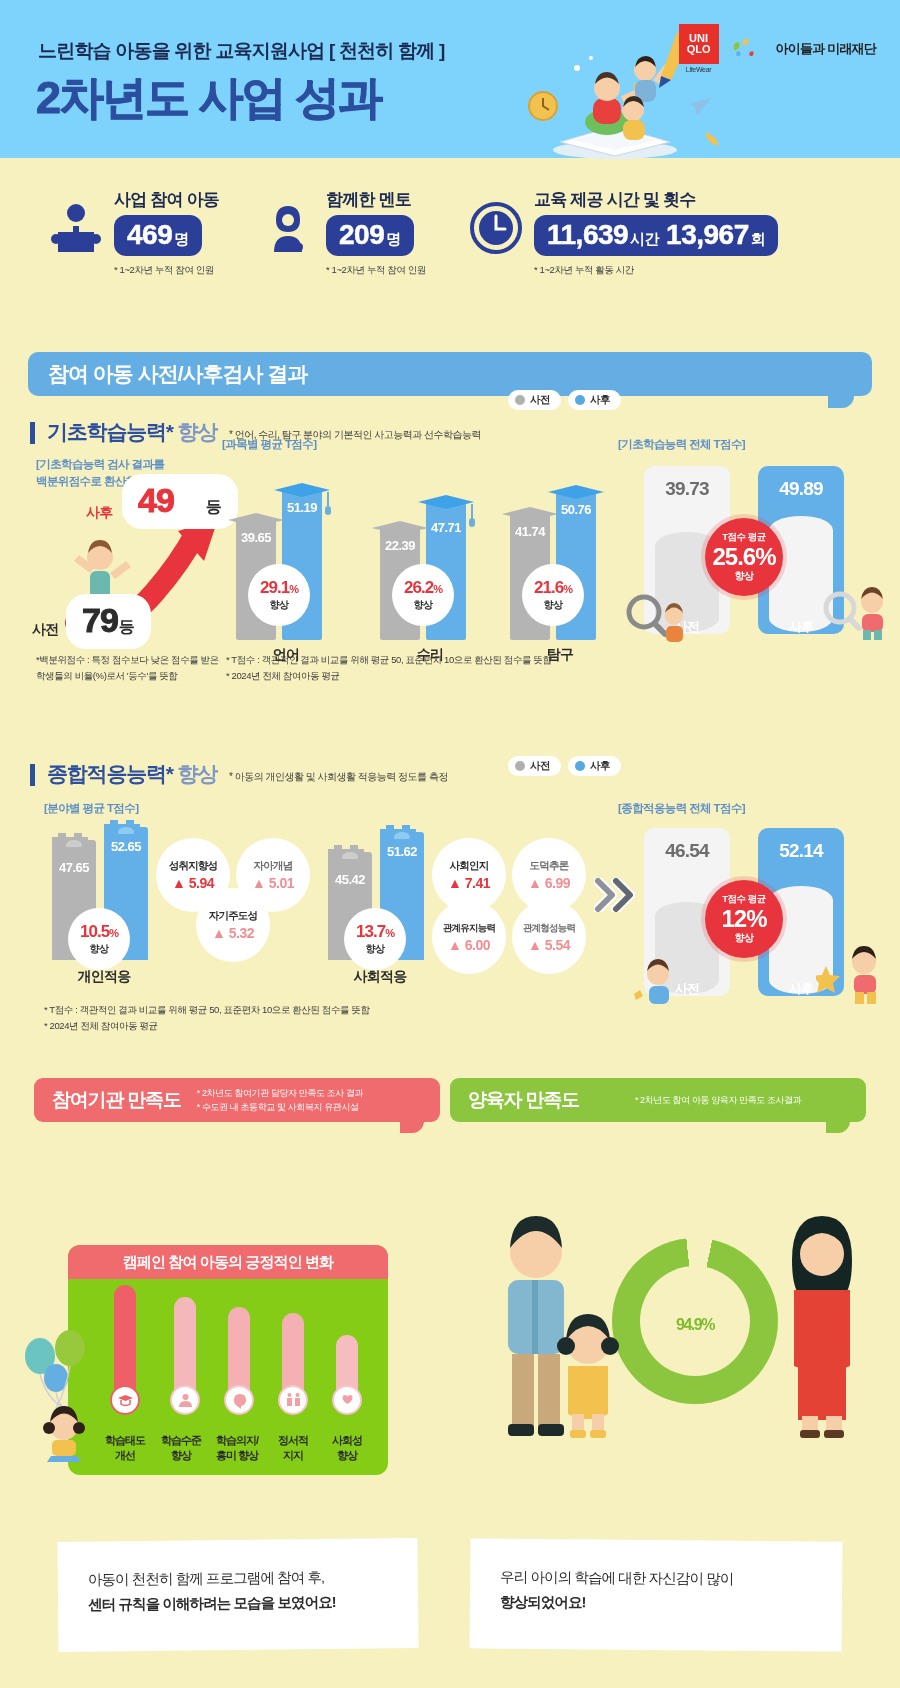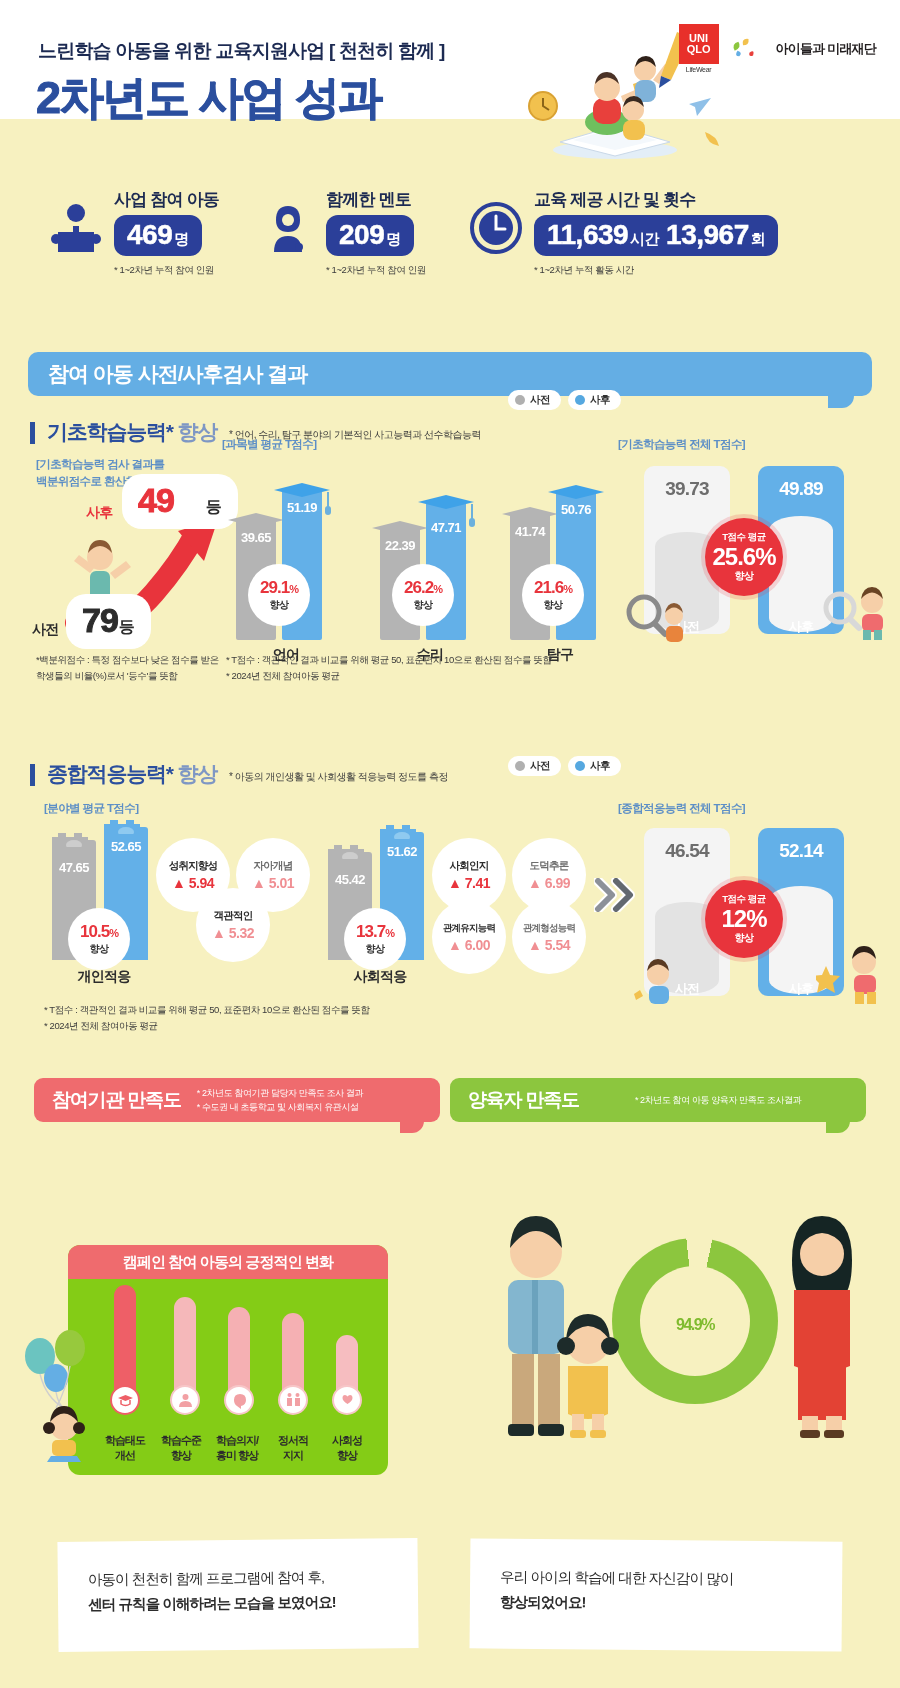--- a/index.html
+++ b/index.html
@@ -6,22 +6,22 @@
   body {
     width: 900px; height: 1688px;
     font-family: "Liberation Sans", "DejaVu Sans", sans-serif;
     background: #f7f1c0;
     position: relative; overflow: hidden;
   }
   .page { width: 900px; height: 1688px; position: relative; background: #f7f1c0; }
 
   
   .header {
-    position: absolute; top: 0; left: 0; width: 900px; height: 119px;
-    background: #ffffff;
+    position: absolute; top: 0; left: 0; width: 900px; height: 158px;
+    background: #7dd3fc;
   }
   .header-sub {
     position: absolute; left: 38px; top: 38px;
     font-size: 19px; font-weight: bold; color: #1c2a52; letter-spacing: -0.8px;
   }
   .header-title {
     position: absolute; left: 36px; top: 68px;
     font-size: 45px; font-weight: bold; color: #2b4f9e;
     letter-spacing: -2px; -webkit-text-stroke: 1px #2b4f9e;
   }
@@ -521,21 +521,21 @@
 
   <div class="bubble" style="left:156px; top:838px;">
     <div class="bub-label">성취지향성</div>
     <div class="bub-val">▲ 5.94</div>
   </div>
   <div class="bubble" style="left:236px; top:838px;">
     <div class="bub-label" style="color:#6d6d6d;">자아개념</div>
     <div class="bub-val" style="color:#f08f93;">▲ 5.01</div>
   </div>
   <div class="bubble" style="left:196px; top:888px;">
-    <div class="bub-label">객관적인</div>
+    <div class="bub-label">자기주도성</div>
     <div class="bub-val" style="color:#f08f93;">▲ 5.32</div>
   </div>
 
   <div class="subj-group" style="left:320px; top:830px; width:120px; height:130px;">
     <div class="castle castle-gray" style="left:8px; height:108px;">
       <div class="bar-val" style="top:20px;">45.42</div>
     </div>
     <svg style="position:absolute; left:8px; top:15px;" width="44" height="14" viewBox="0 0 44 14">
       <path d="M0 14 V4 h6 V0 h8 V4 h8 V0 h8 V4 h6 v10Z" fill="#b4b4b4"></path>
       <ellipse cx="22" cy="12" rx="8" ry="5" fill="#cdcdcd"></ellipse>

